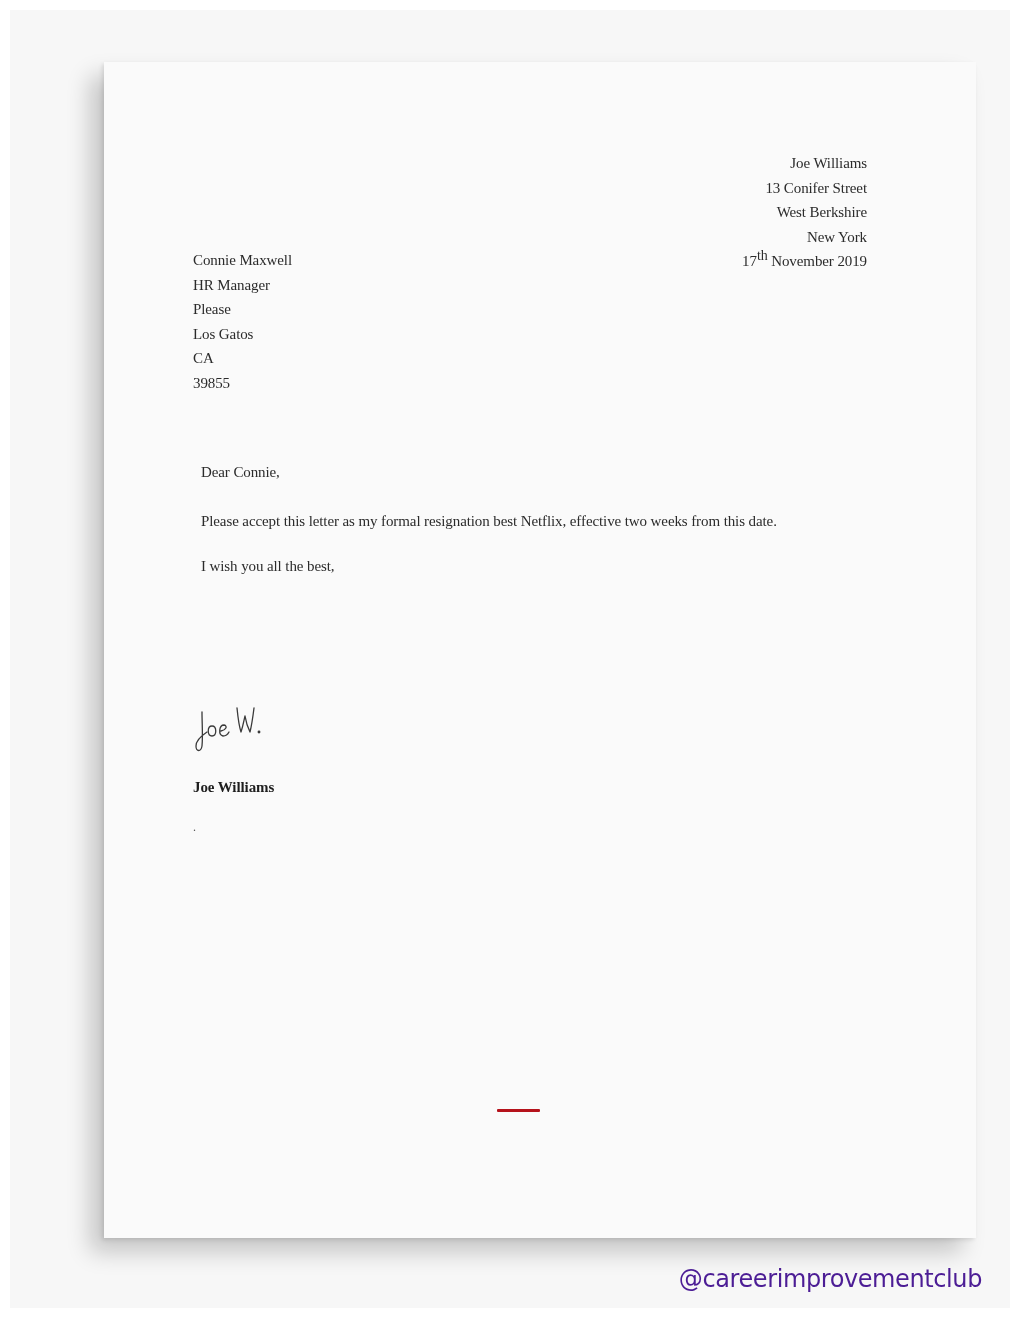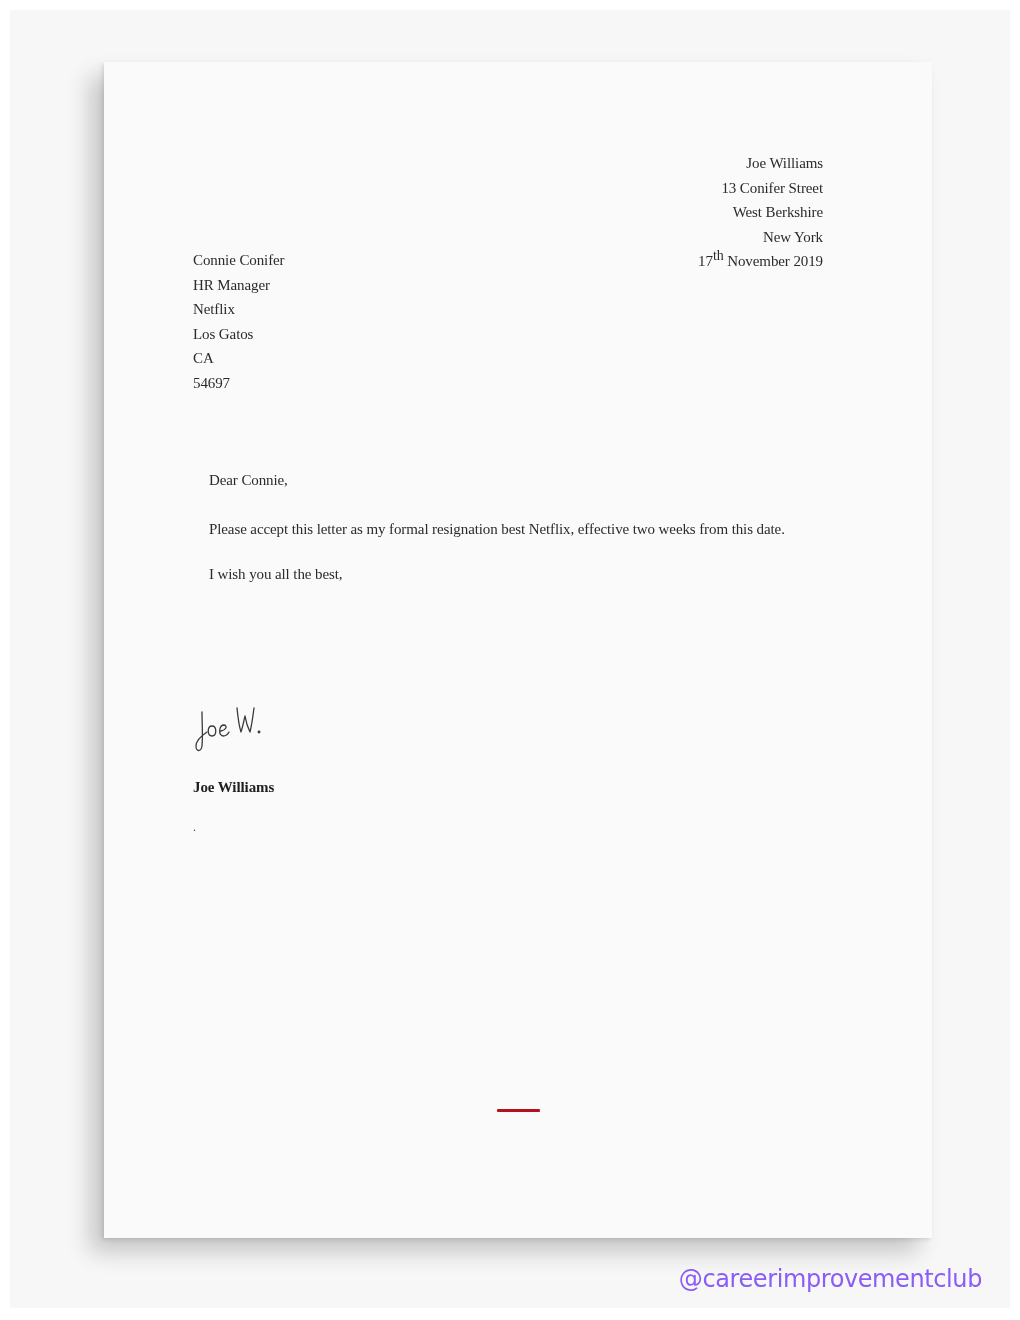--- a/index.html
+++ b/index.html
@@ -19,20 +19,21 @@
       background: #f7f7f7;
     }
     .paper {
       position: absolute;
       left: 94px;
       top: 52px;
       width: 828px;
       height: 1176px;
       background: #fafafa;
       box-shadow: -14px 14px 22px rgba(0,0,0,0.20), -2px 2px 4px rgba(0,0,0,0.10);
+      padding-left: 44px;
     }
     .serif {
       font-family: "Liberation Serif", "DejaVu Serif", serif;
       color: #2b2b2b;
       font-size: 15px;
       letter-spacing: -0.1px;
     }
     .sender {
       position: absolute;
       right: 109px;
@@ -53,21 +54,21 @@
       line-height: 24.5px;
     }
     .body-text {
       position: absolute;
       left: 89px;
       top: 390px;
       width: 640px;
       line-height: 24.5px;
     }
     .body-text p {
-      margin: 16px;
+      margin: 8px;
     }
     .salutation { margin-bottom: 24.5px !important; }
     .para1 { margin-bottom: 20px !important; }
     .para2 { margin-bottom: 19px !important; }
     .para3 { margin-bottom: 20px !important; }
     .signature {
       position: absolute;
       left: 89px;
       top: 640px;
       width: 90px;
@@ -95,45 +96,45 @@
       width: 43px;
       height: 3px;
       border-radius: 1px;
     }
     .watermark {
       position: absolute;
       right: 28px;
       top: 1255px;
       font-family: "DejaVu Sans", "Liberation Sans", sans-serif;
       font-size: 24px;
-      color: #8b5cf6;
+      color: #4c1d95;
       letter-spacing: -0.4px;
     }
   </style>
 </head>
 <body>
 
 <div class="frame">
   <div class="paper">
 
     <div class="sender serif">
       <div>Joe Williams</div>
       <div>13 Conifer Street</div>
       <div>West Berkshire</div>
       <div>New York</div>
       <div><span>17</span><sup>th</sup><span> November 2019</span></div>
     </div>
 
     <div class="recipient serif">
-      <div>Connie Conifer</div>
+      <div>Connie Maxwell</div>
       <div>HR Manager</div>
-      <div>Netflix</div>
+      <div>Please</div>
       <div>Los Gatos</div>
       <div>CA</div>
-      <div>54697</div>
+      <div>39855</div>
     </div>
 
     <div class="body-text serif">
       <p class="salutation">Dear Connie,</p>
       <p class="para1">Please accept this letter as my formal resignation best Netflix, effective two weeks from this date.</p>
       <p class="para3">I wish you all the best,</p>
     </div>
 
     <svg class="signature" viewBox="0 0 90 56">
       <g fill="none" stroke="#3a3a3a" stroke-width="1.3" stroke-linecap="round" stroke-linejoin="round">

